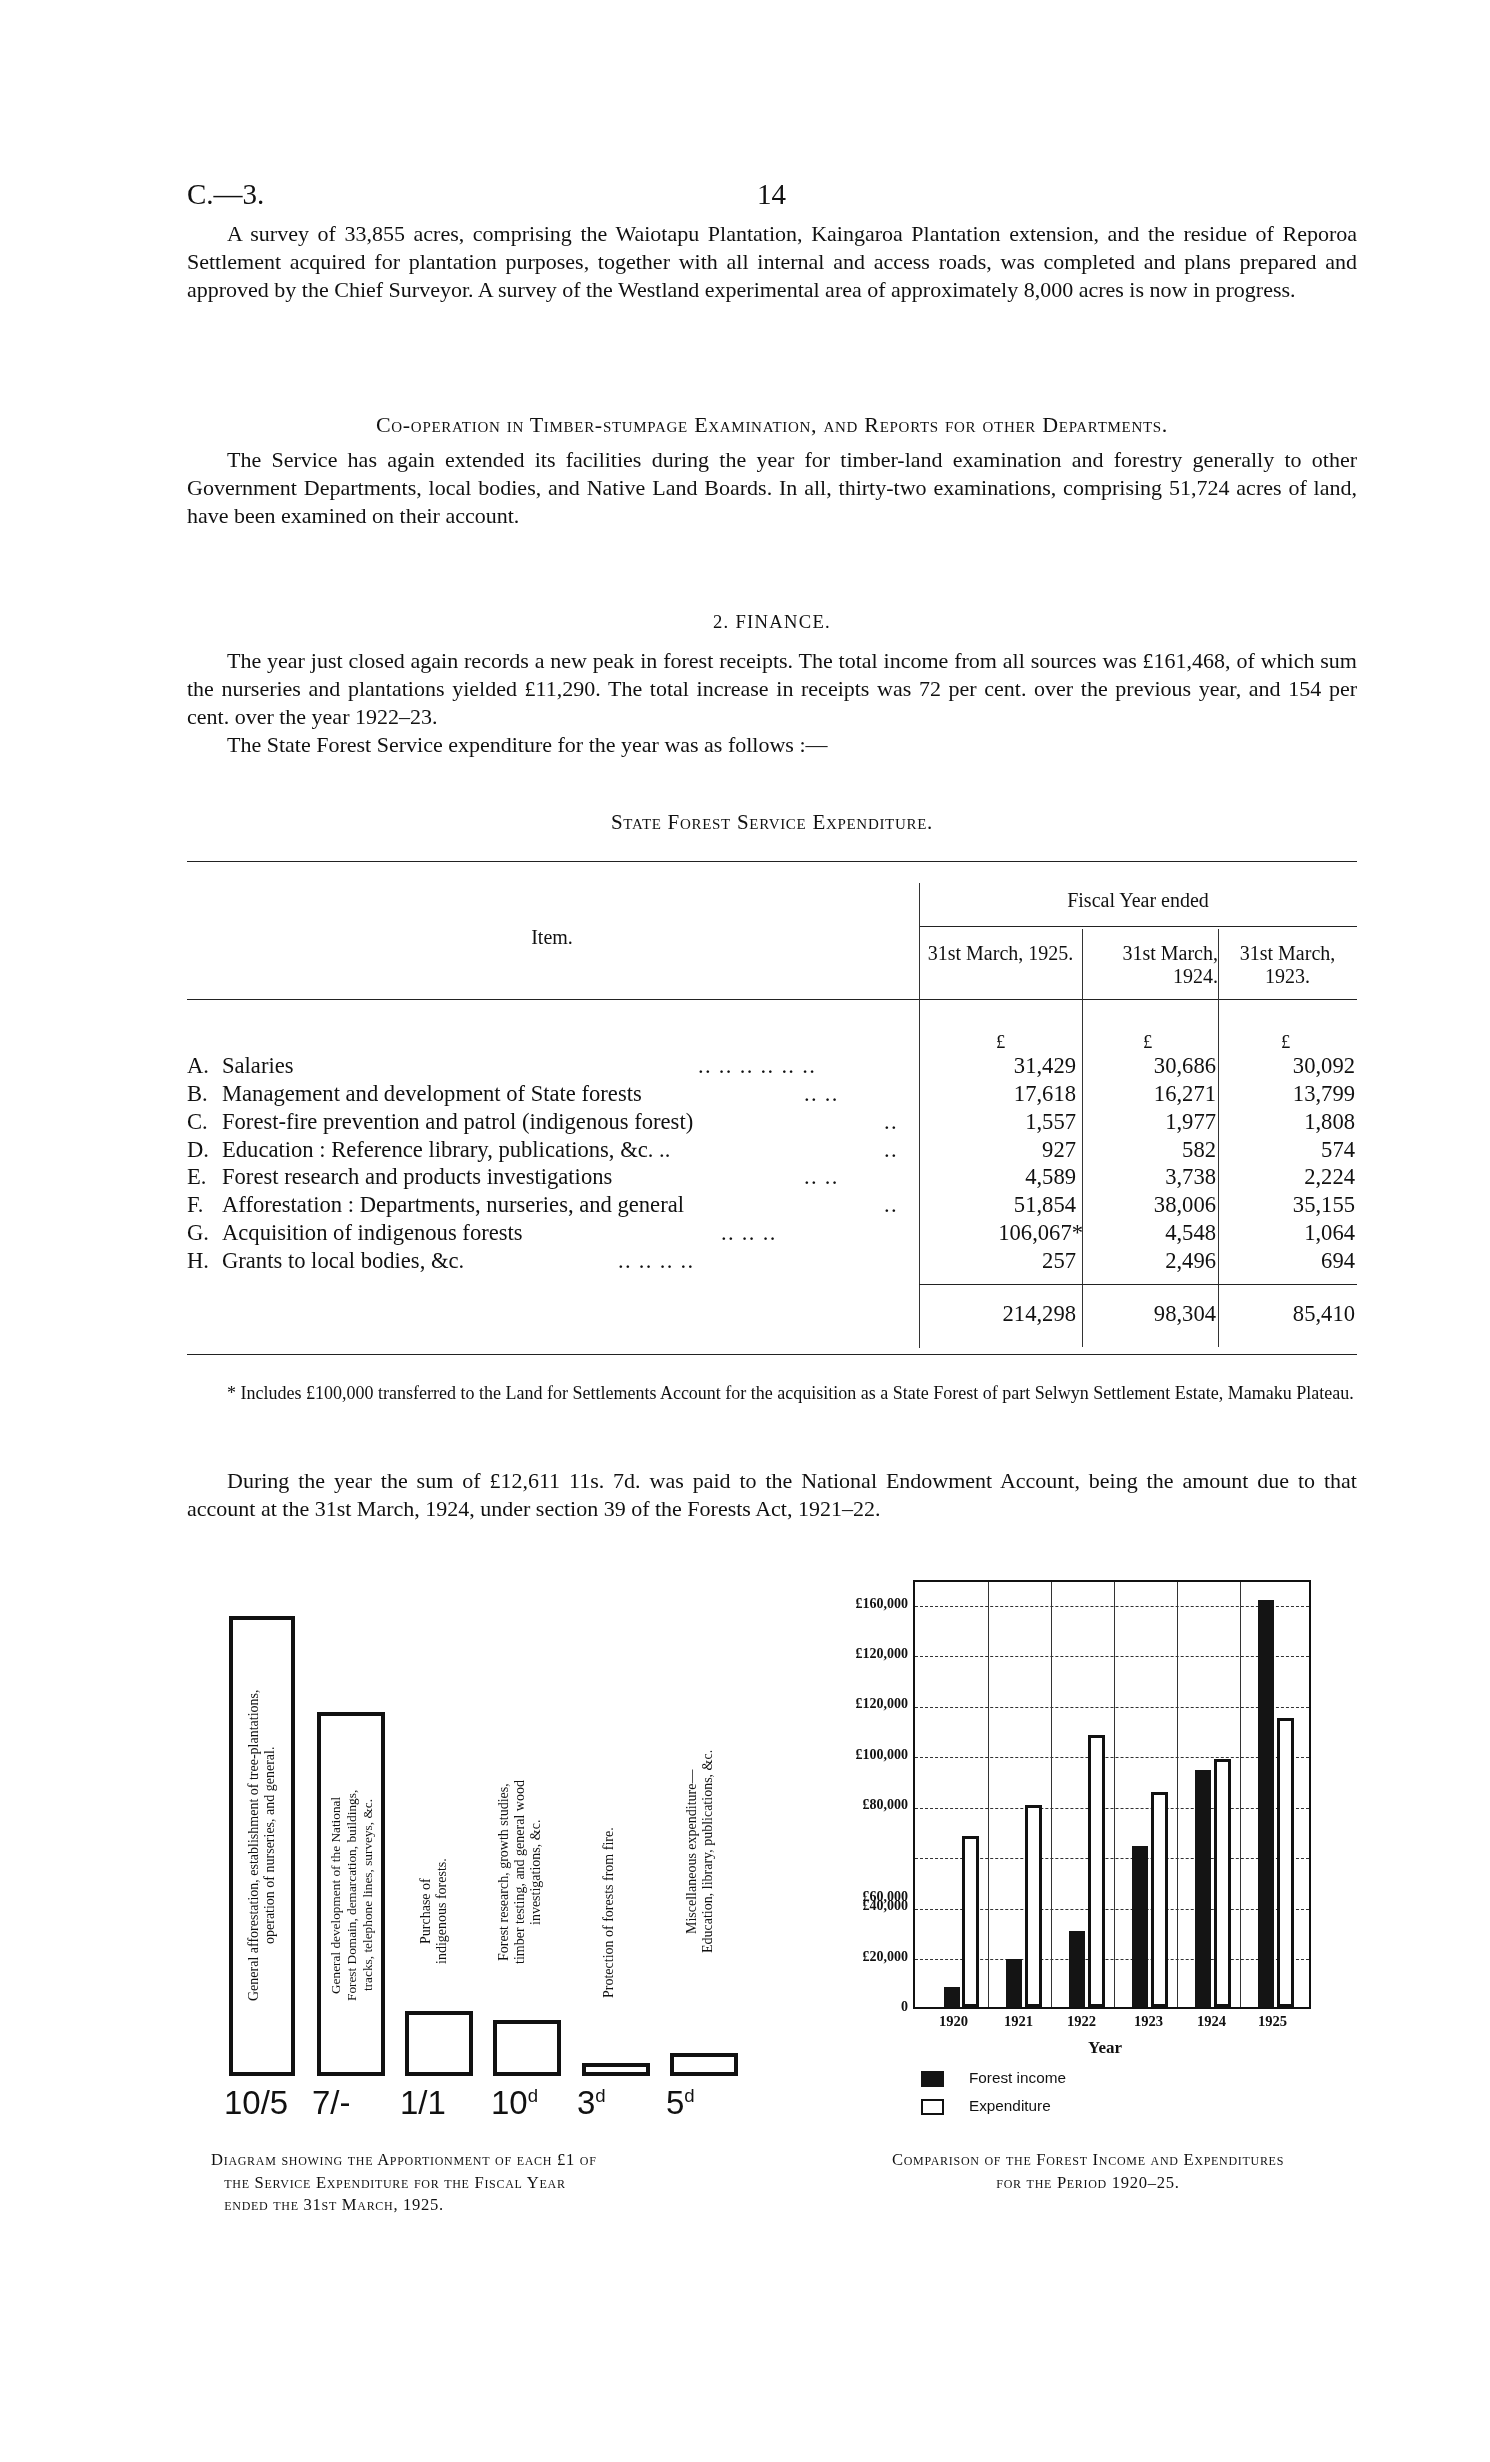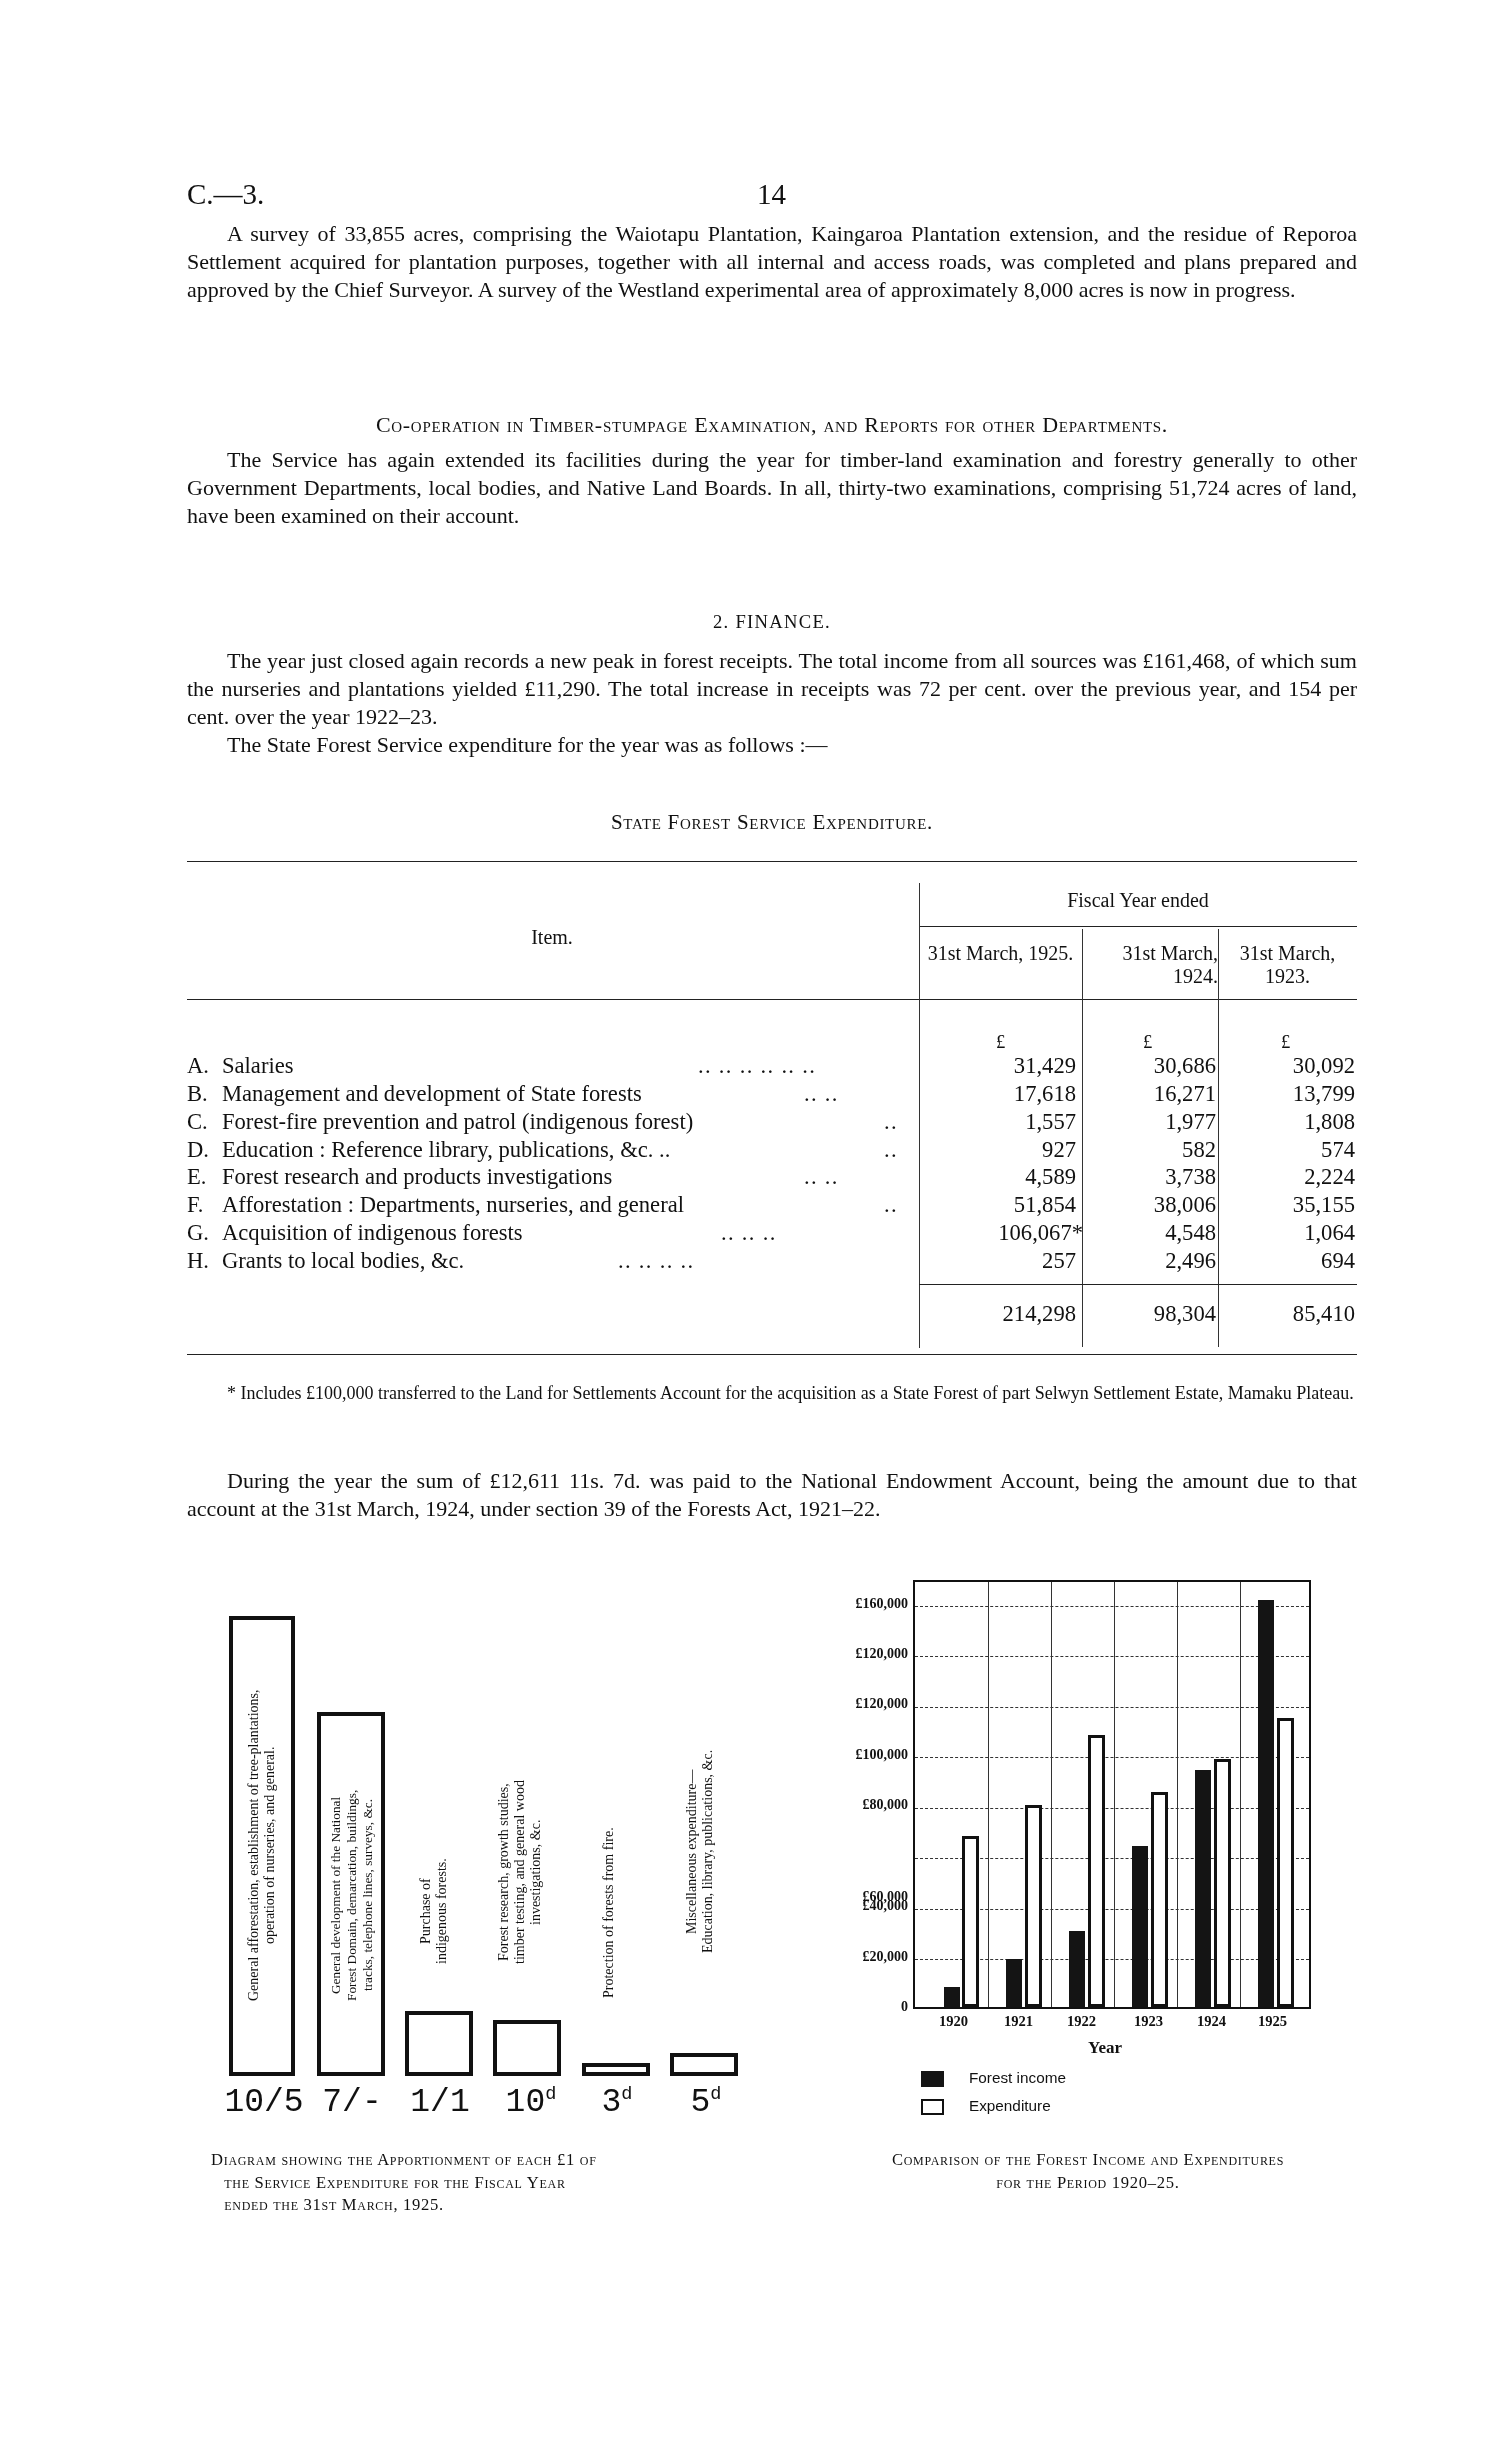--- a/index.html
+++ b/index.html
@@ -26,21 +26,21 @@
   .v2 { left:896px; width:133px; }
   .v3 { left:1035px; width:133px; }
   .pound { position:absolute; font-size:18.6px; top:1031px; }
 
   .footnote { position:absolute; left:187px; width:1170px; font-size:18px; line-height:24px; text-indent:40px; text-align:justify; }
 
   
   .dbar { position:absolute; border:4.6px solid #111; box-sizing:border-box; background:#fff; }
   .dlabel { position:absolute; font-family:"Liberation Serif",serif; font-size:14px; line-height:16px;
             writing-mode:vertical-rl; transform:rotate(180deg); text-align:center; white-space:nowrap; }
-  .dval { position:absolute; font-family:Liberation Mono, monospace; font-size:33px; top:2084px; width:80px; text-align:center; }
+  .dval { position:absolute; font-family:Liberation Sans, sans-serif; font-size:33px; top:2084px; width:80px; }
   .dval sup { font-size:18.6px; }
   .caption { position:absolute; font-size:16.6px; line-height:22.6px; letter-spacing:0.7px; }
 
   
   .chart-frame { position:absolute; left:913px; top:1580px; width:398px; height:429px;
                  border:2px solid #111; border-bottom-width:2.7px; box-sizing:border-box; }
   .gridh { position:absolute; left:0; right:0; border-top:1px dashed #333; height:0; }
   .gridv { position:absolute; top:0; bottom:0; border-left:1px solid #333; width:0; }
   .ytick { position:absolute; left:842px; width:66px; text-align:right; font-size:14px; font-weight:bold; font-family:"Liberation Serif",serif; }
   .xtick { position:absolute; top:2013px; font-size:14.6px; font-weight:bold; width:53px; text-align:center; }

